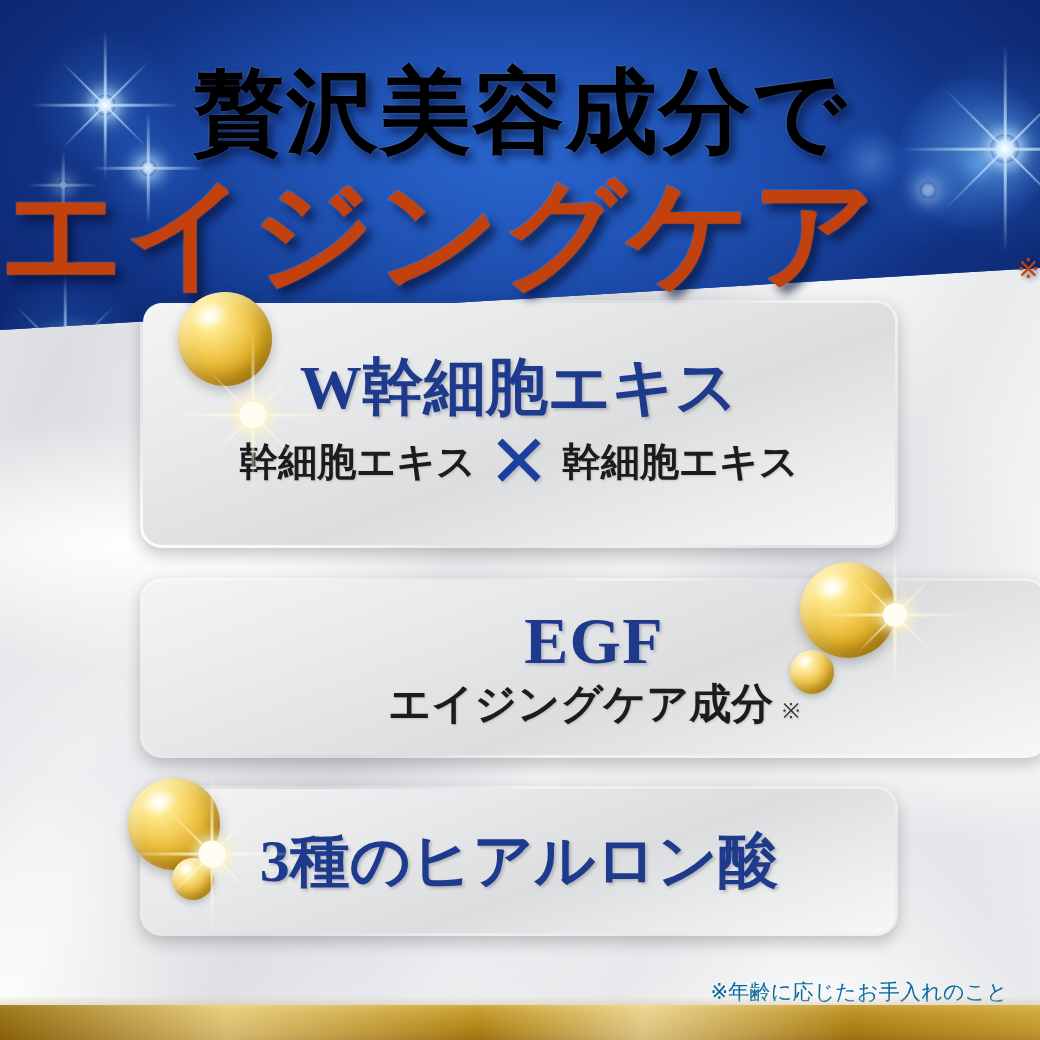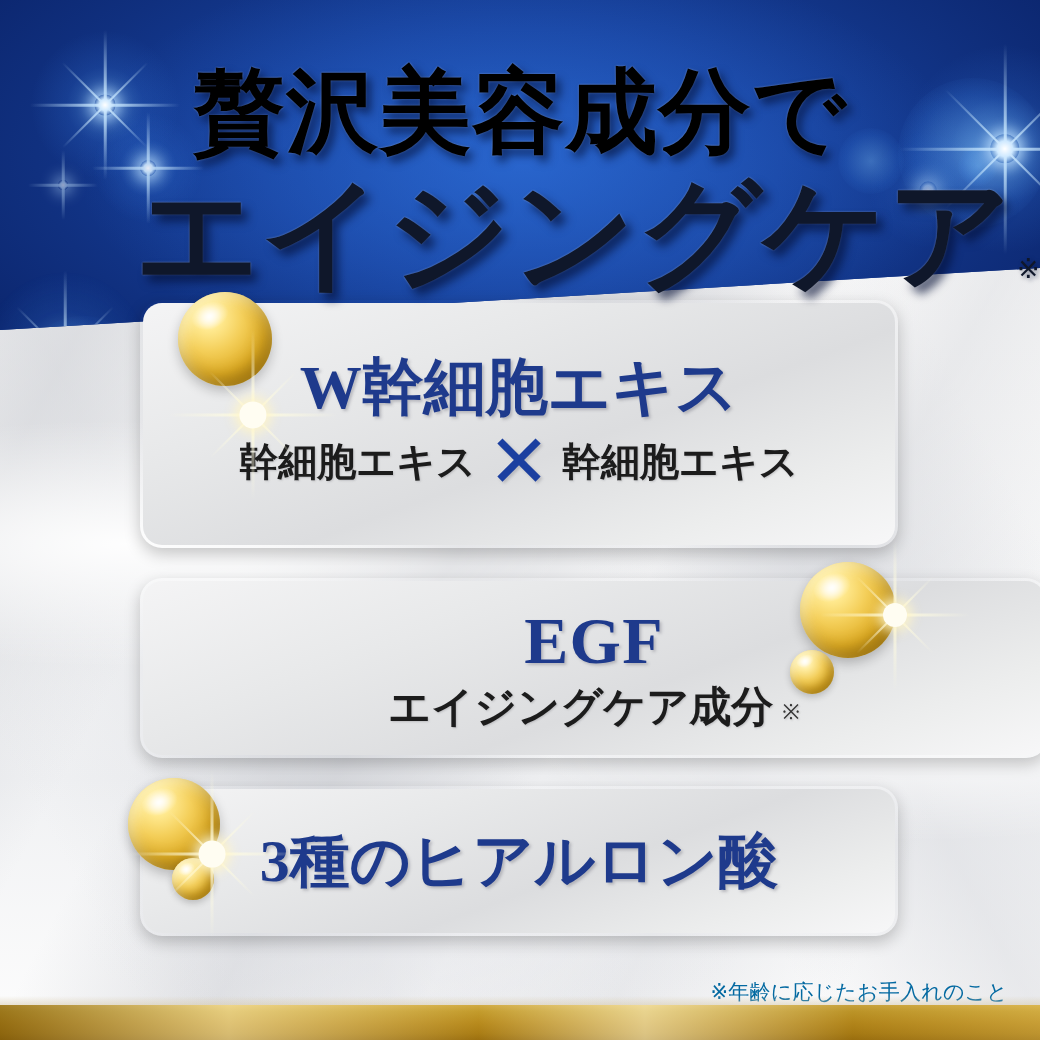--- a/index.html
+++ b/index.html
@@ -91,26 +91,26 @@
 
   
   .title-wrap { position:absolute; left:0; top:0; width:1040px; z-index:6; text-align:center; }
   .title1 {
     color:#000000; font-weight:700; letter-spacing:.012em;
     font-size:92px; line-height:1; margin-top:66px;
     text-shadow:5px 6px 9px rgba(3,14,52,.62), 0 0 2px rgba(255,255,255,.4);
     font-family:"DejaVu Sans","Liberation Sans",sans-serif;
   }
   .title2 {
-    color:#0f172a; font-weight:700;
+    color:#c2410c; font-weight:700;
     font-size:122px; line-height:1; margin-top:14px;
     letter-spacing:.004em;
     text-shadow:6px 7px 10px rgba(3,14,52,.66), 0 0 2px rgba(255,255,255,.4);
     font-family:"DejaVu Sans","Liberation Sans",sans-serif;
-    display:flex; align-items:flex-end; justify-content:flex-end;
+    display:flex; align-items:flex-end; justify-content:space-between;
   }
   .title2 .ast {
     font-size:27px; font-weight:400; margin-left:4px; margin-bottom:12px;
     text-shadow:2px 2px 4px rgba(3,14,52,.5);
   }
 
   
   .card {
     position:absolute;
     border-radius:22px;
@@ -141,21 +141,21 @@
 
   .sub-row { display:flex; align-items:center; justify-content:center; gap:10px; margin-top:14px; }
   .sub-col { color:#1c1c1c; font-weight:700; font-size:39px; line-height:1.14; text-align:center;
     font-family:"DejaVu Sans","Liberation Sans",sans-serif;
     text-shadow:1px 1px 2px rgba(140,140,145,.4); }
   .cross { color:#1b3fa0; font-size:74px; font-weight:700; line-height:.8; padding:0 2px;
     text-shadow:2px 2px 3px rgba(120,120,130,.35); }
 
   .sub-line { color:#1c1c1c; font-weight:700; font-size:42px; line-height:1;
     margin-top:12px; display:flex; align-items:flex-end; justify-content:flex-end;
-    font-family:Liberation Serif, serif;
+    font-family:Liberation Mono, monospace;
     text-shadow:1px 1px 2px rgba(140,140,145,.4); }
   .sub-line .ast { font-size:21px; font-weight:400; margin-left:9px; margin-bottom:5px; color:#333; }
 
   
   .sphere { position:absolute; border-radius:50%; z-index:7; }
   .sphere::after {
     content:""; position:absolute; left:14%; top:12%; width:40%; height:28%;
     border-radius:50%; transform:rotate(-22deg);
     background:radial-gradient(ellipse at center, rgba(255,255,255,.92), rgba(255,255,255,0) 72%);
   }

